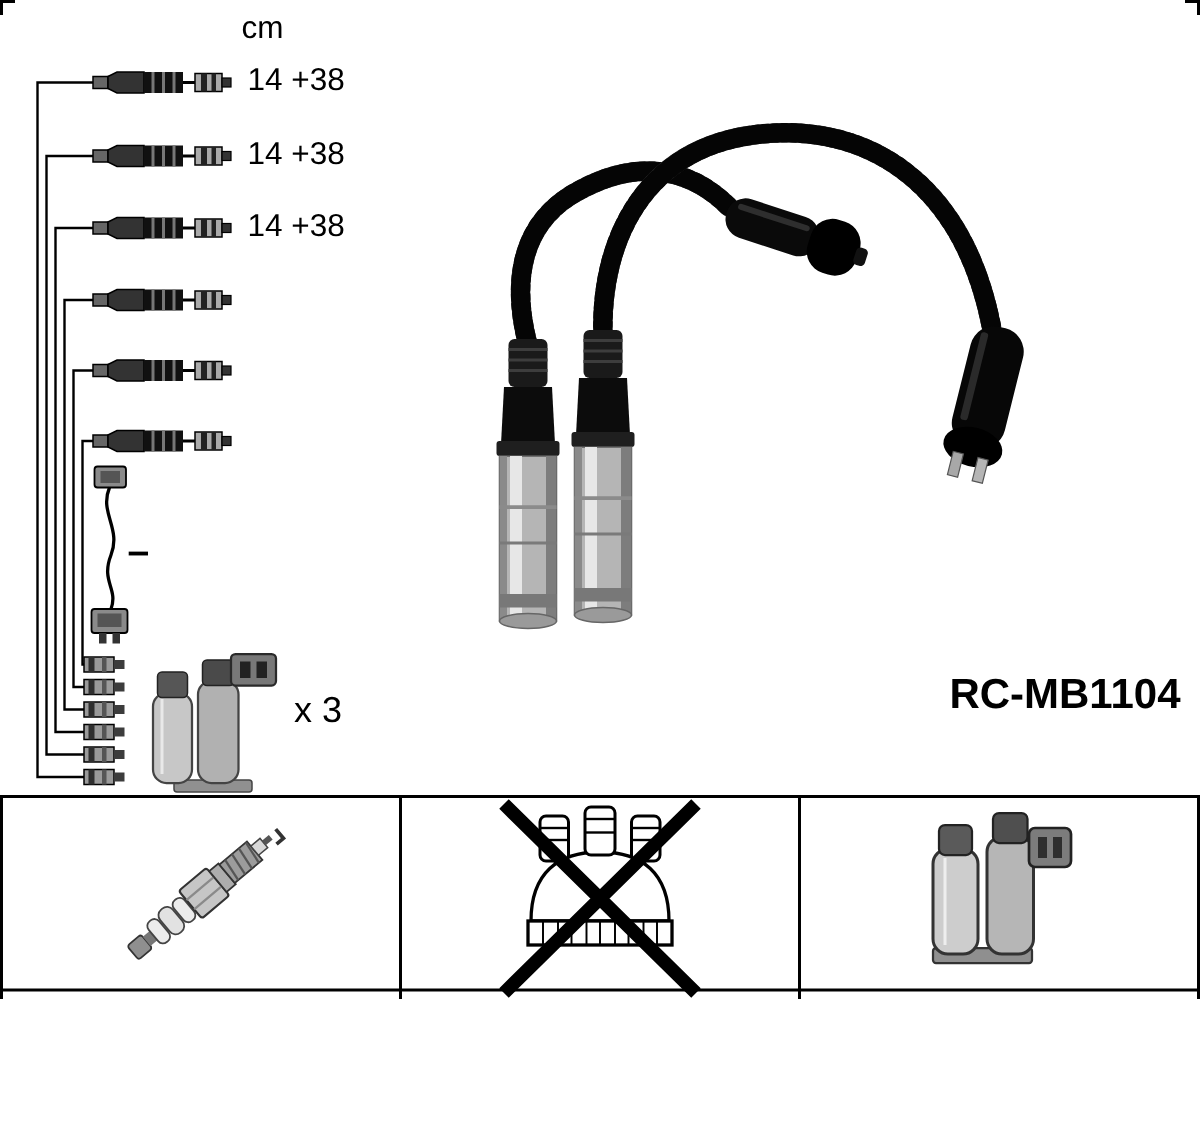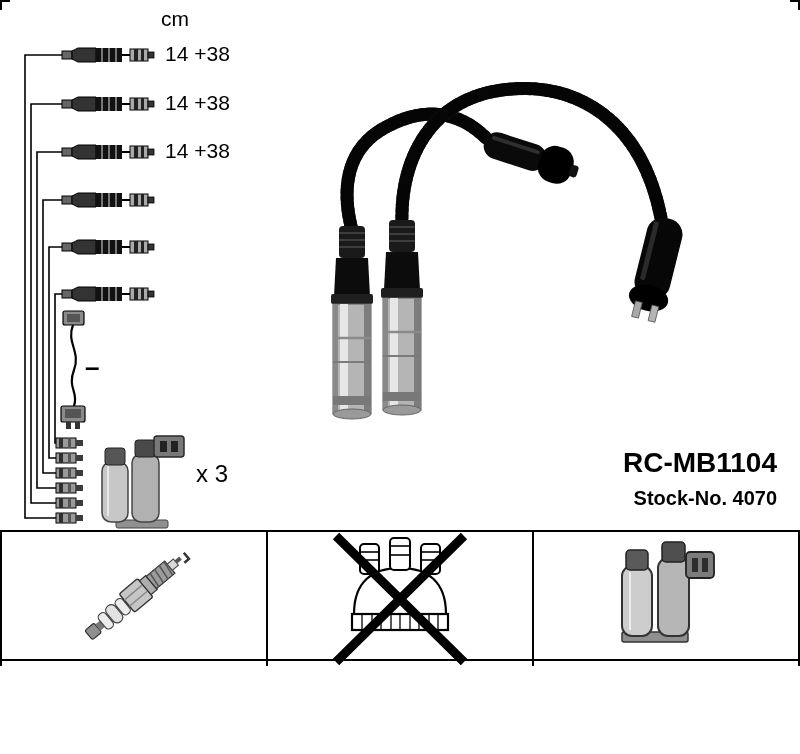--- a/index.html
+++ b/index.html
@@ -6,21 +6,21 @@
   .page{position:relative;width:800px;height:666px;background:#ffffff;overflow:hidden;
         font-family:"Liberation Sans","DejaVu Sans",sans-serif;color:#000;}
   .page svg{position:absolute;left:0;top:0;}
   .t{position:absolute;white-space:nowrap;line-height:1.1;}
   .t-cm{left:161px;top:7px;font-size:21px;}
   .t-m0{left:165px;top:42px;font-size:21px;}
   .t-m1{left:165px;top:91px;font-size:21px;}
   .t-m2{left:165px;top:139px;font-size:21px;}
   .t-x3{left:196px;top:461px;font-size:24px;}
   .t-dash-sensor{left:85px;top:353px;font-size:26px;font-weight:700;}
-  .t-part{right:23px;top:448px;font-size:28px;font-weight:700;text-align:right;}
+  .t-part{right:13px;top:448px;font-size:28px;font-weight:700;text-align:right;}
   .t-stock{right:23px;top:487px;font-size:20px;font-weight:700;text-align:right;}
   .t-dash-grid{left:380px;top:680px;font-size:44px;font-weight:700;}
 </style>
 </head>
 <body>
 
 <div class="page">
 
 <svg width="800" height="754" viewBox="0 0 800 754">
   <defs>
@@ -244,16 +244,15 @@
   </g>
 </svg>
 
 <span class="t t-cm">cm</span>
 <span class="t t-m0">14 +38</span>
 <span class="t t-m1">14 +38</span>
 <span class="t t-m2">14 +38</span>
 <span class="t t-x3">x 3</span>
 <span class="t t-dash-sensor">–</span>
 <span class="t t-part">RC-MB1104</span>
-<span class="t t-stock">Stock-No. 4070</span>
 <span class="t t-dash-grid">—</span>
 
 </div>
 
 </body></html>

